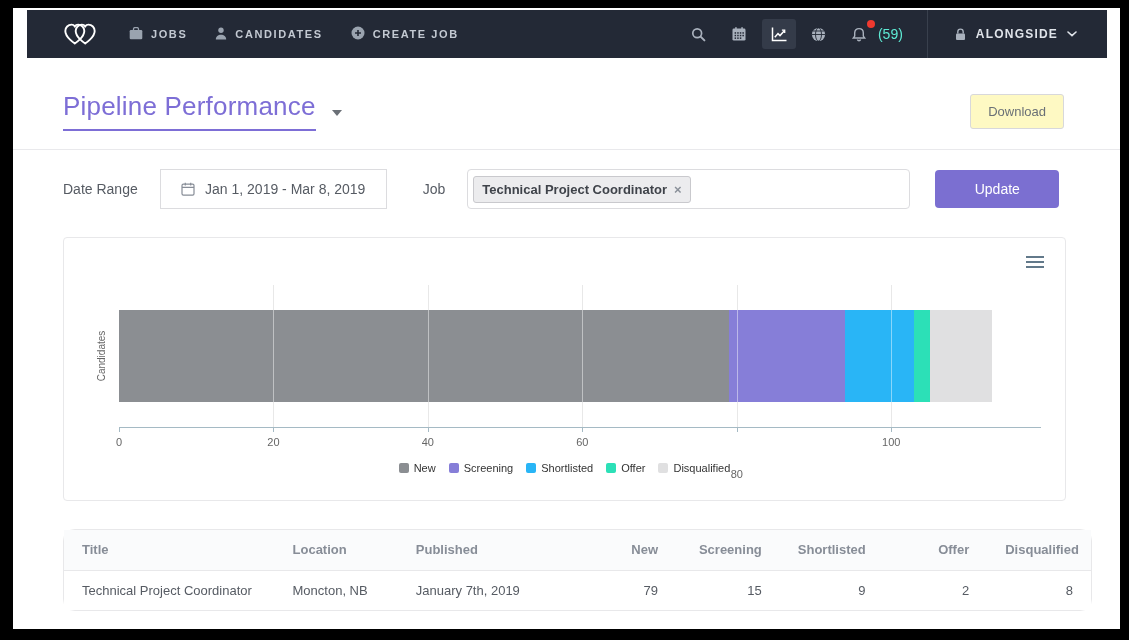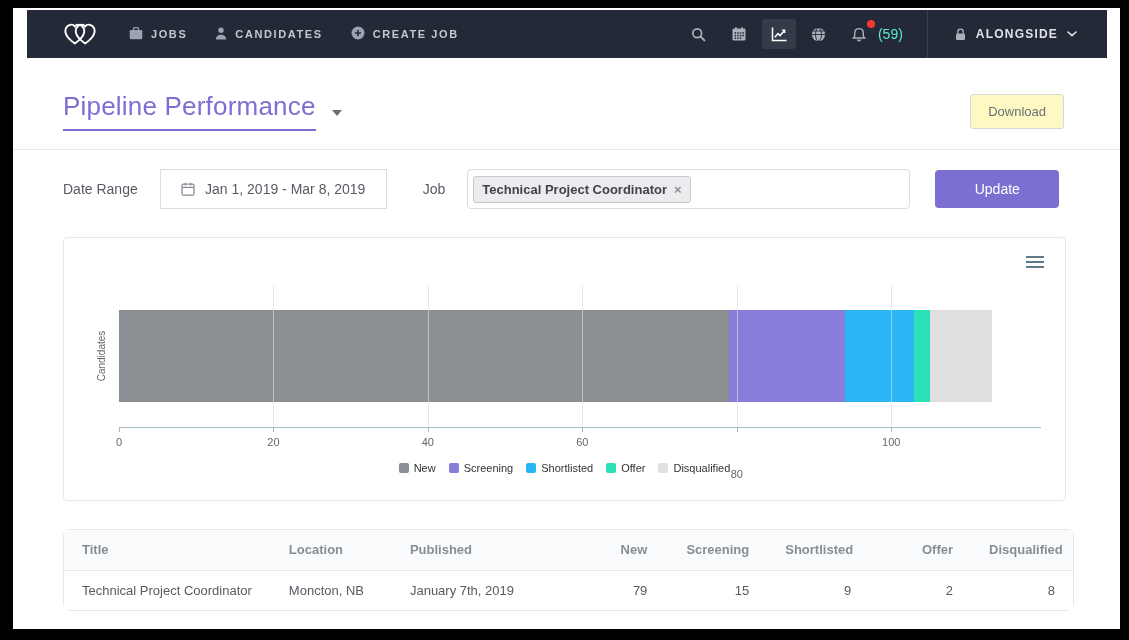--- a/index.html
+++ b/index.html
@@ -48,21 +48,21 @@
   .stacked-bar { position:absolute; left:0; top:25px; height:92px; width:100%; z-index:2; }
   .segment { position:absolute; top:0; height:100%; }
   .grid-stripe { position:absolute; top:25px; height:92px; width:1px; background:rgba(255,255,255,0.45); z-index:3; }
   .tick-mark { position:absolute; top:100%; height:5px; width:1px; background:#a5bac4; }
   .tick-label { position:absolute; top:calc(100% + 9px); transform:translateX(-50%); font-size:11px; color:#666; }
   .legend { position:absolute; left:0; right:0; top:224px; display:flex; justify-content:center; gap:13px; font-size:11px; color:#333; }
   .legend-item { display:flex; align-items:center; gap:5px; cursor:pointer; }
   .legend-swatch { width:10px; height:10px; border-radius:2px; display:inline-block; }
 
   
-  .table-wrap { margin:28px 46px 0 50px; border:1px solid #e8e8ea; border-radius:7px; }
+  .table-wrap { margin:28px 28px 0 50px; border:1px solid #e8e8ea; border-radius:12px; }
   table { width:100%; border-collapse:collapse; table-layout:fixed; font-size:13px; }
   thead th { background:#fafbfc; color:#878d97; font-weight:bold; text-align:left; height:40px; padding:0 18px; border-bottom:1px solid #e8e8ea; }
   tbody td { color:#565b63; height:40px; padding:0 18px; background:#fff; }
   th:nth-child(1){ width:20.5%; } th:nth-child(2){ width:12%; } th:nth-child(3){ width:17%; }
   th.num, td.num { text-align:right; }
 </style>
 </head>
 <body>
 
 <div class="page">

